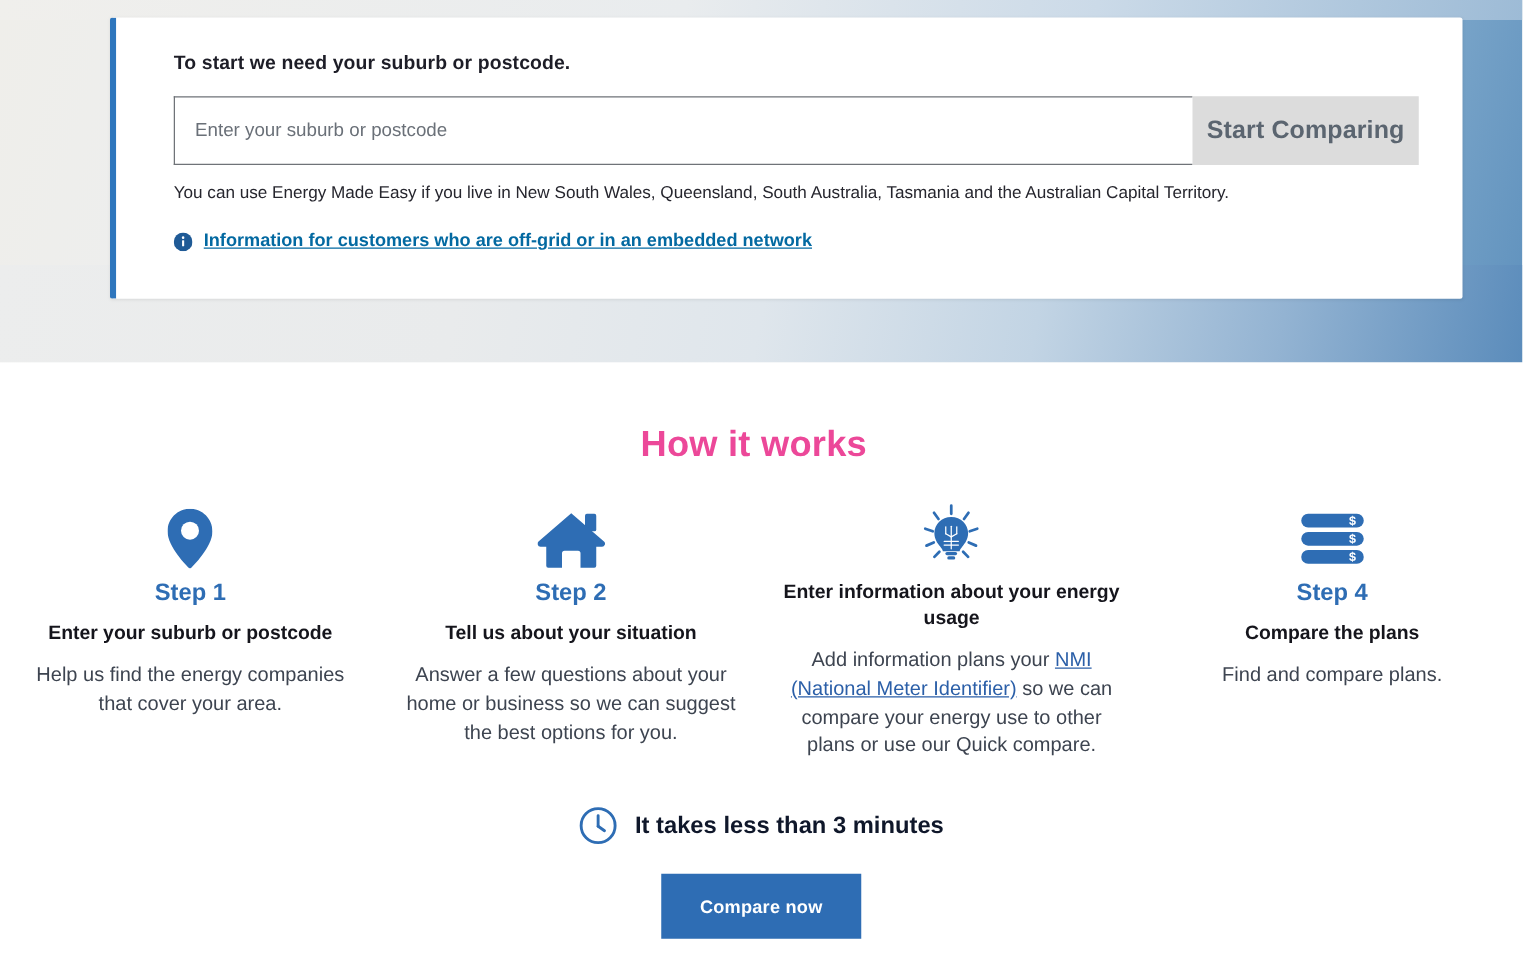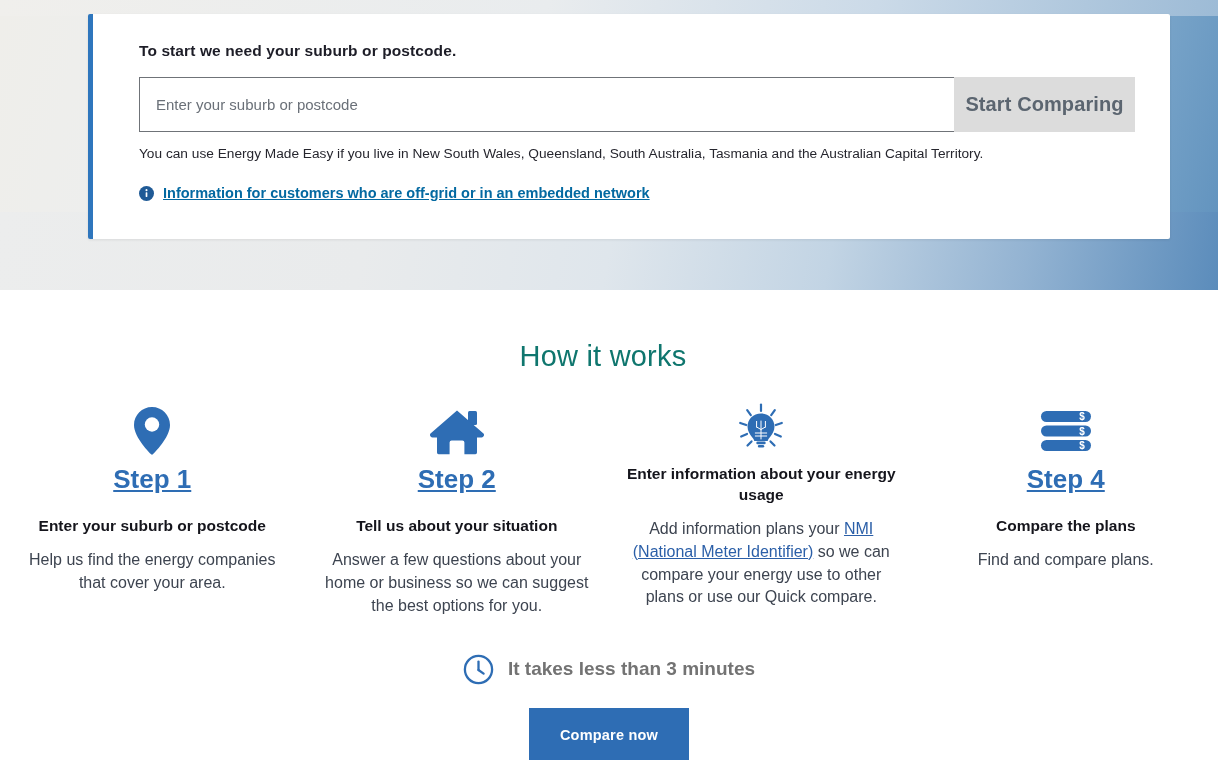--- a/index.html
+++ b/index.html
@@ -129,47 +129,46 @@
   
   .hiw {
     position: relative;
     width: 1218px;
     background: #fff;
     padding-top: 50px;
   }
   .hiw-title {
     text-align: center;
     font-size: 29px;
-    font-weight: normal;
-    color: #0f766e;
+    font-weight: bold;
+    color: #ec4899;
     margin: 0 12px 30px 0;
     letter-spacing: 0.2px;
   }
   .steps {
     display: flex;
     width: 1218px;
   }
   .step {
     width: 304.5px;
     padding: 0 14px;
     text-align: center;
   }
   .step-icon {
     height: 52px;
     display: flex;
     align-items: flex-end;
     justify-content: center;
     margin-bottom: 9px;
   }
   .step-label {
-    font-size: 26px;
+    font-size: 19px;
     font-weight: bold;
     color: #2e6db4;
-    margin: 0 0 21px 0;
-    text-decoration: underline;
+    margin: 0 0 11px 0;
   }
   .step-heading {
     font-size: 15.5px;
     font-weight: bold;
     color: #15151c;
     line-height: 1.35;
     margin: 0 0 12px 0;
   }
   .step-body {
     font-size: 16px;
@@ -190,21 +189,21 @@
   .cta-time {
     display: flex;
     align-items: center;
     justify-content: center;
     gap: 14px;
     margin-bottom: 23px;
   }
   .cta-time-text {
     font-size: 19px;
     font-weight: bold;
-    color: #737373;
+    color: #0f172a;
   }
   .compare-btn {
     display: inline-block;
     width: 160px;
     height: 52px;
     line-height: 52px;
     background: #2e6db4;
     color: #ffffff;
     border: none;
     font-family: "Liberation Sans", sans-serif;

